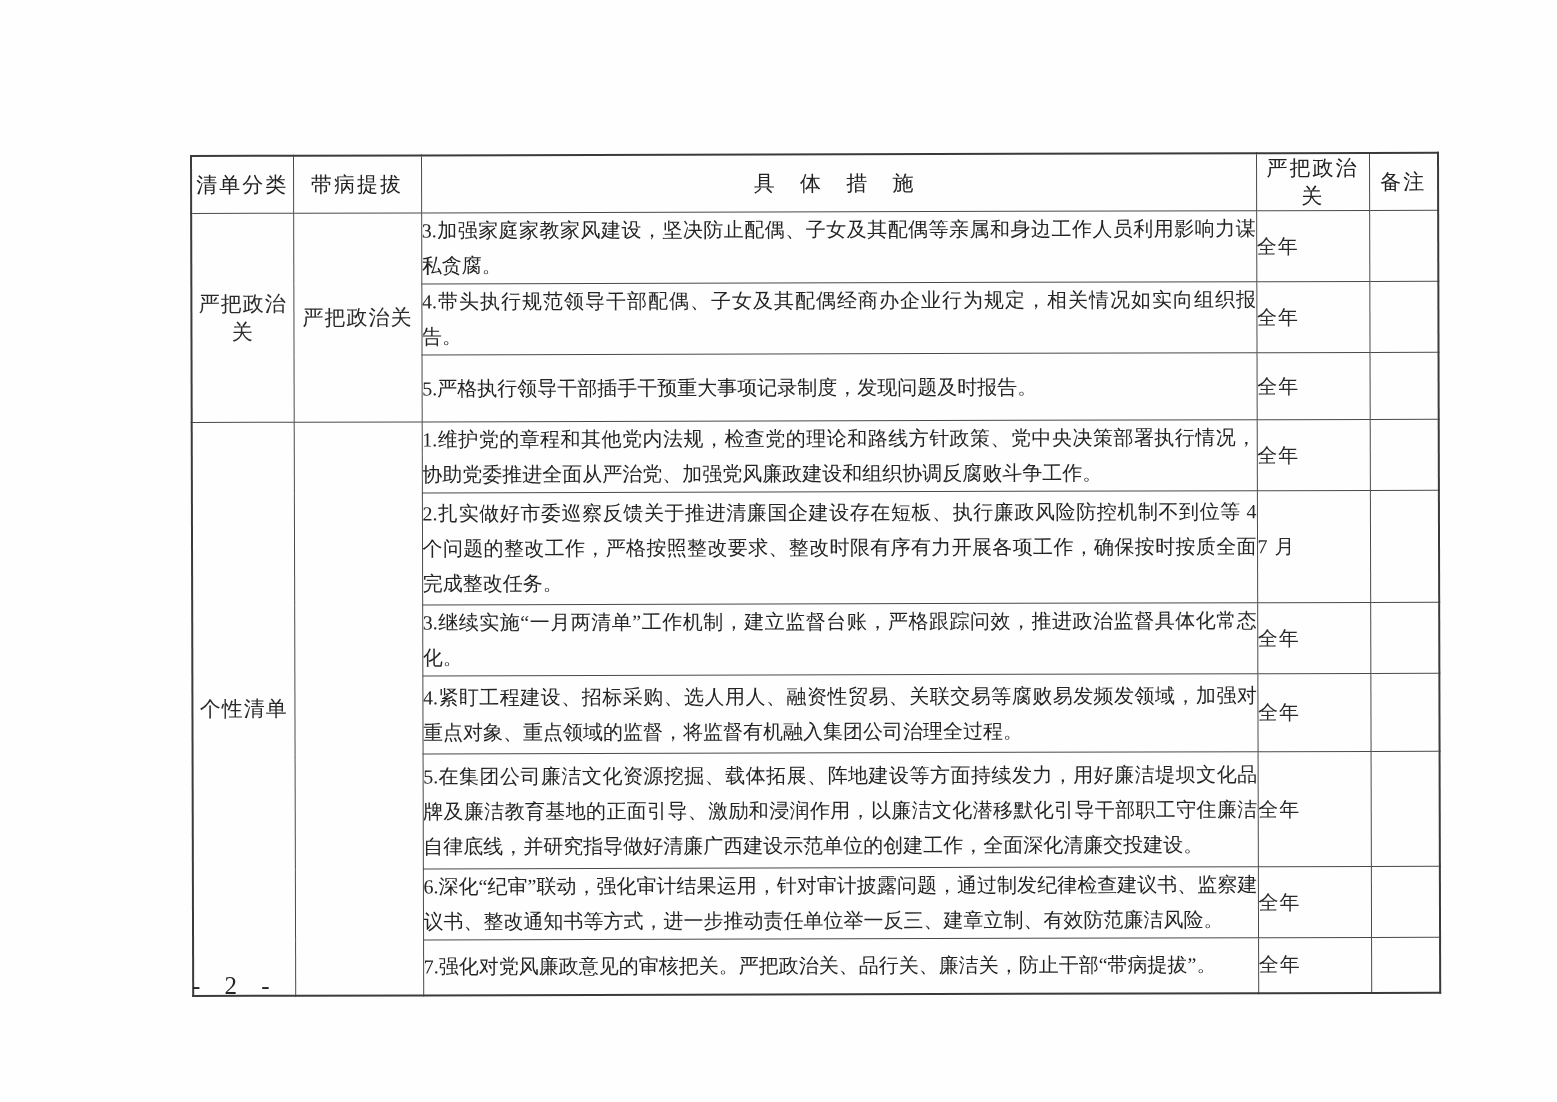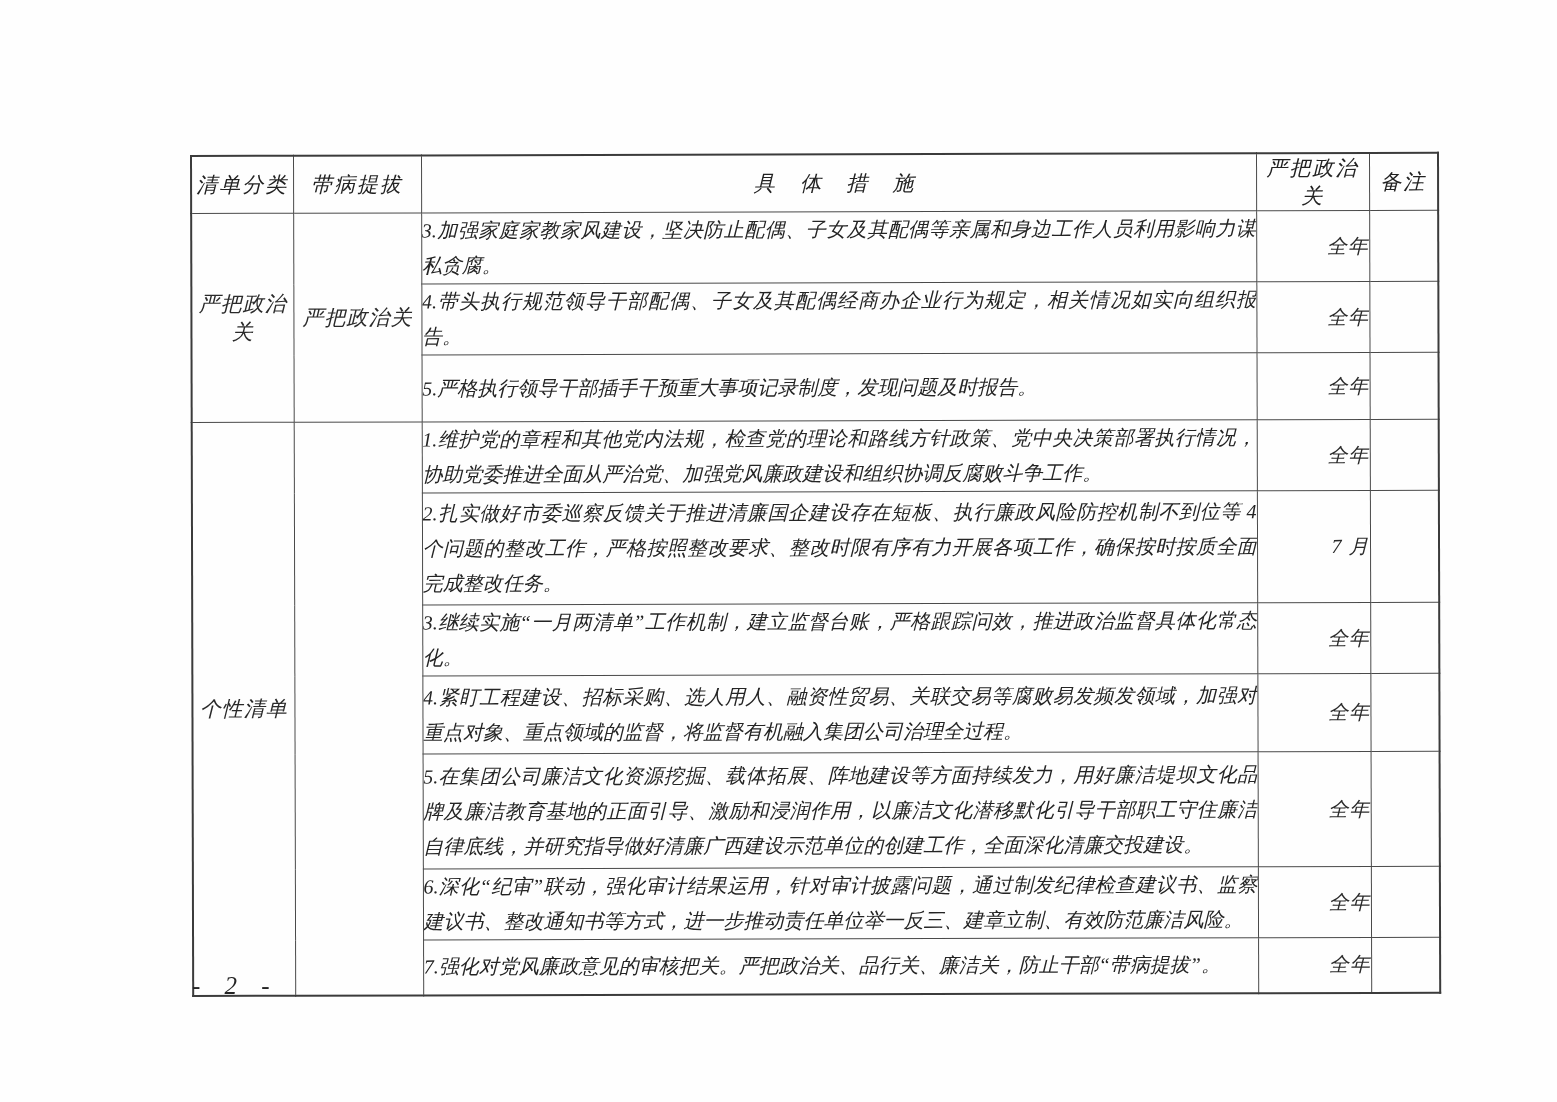--- a/index.html
+++ b/index.html
@@ -8,21 +8,20 @@
     background: #ffffff;
   }
   .page {
     position: relative;
     width: 1557px;
     height: 1102px;
     background: #fefefe;
     overflow: hidden;
     font-family: "Liberation Serif", "DejaVu Serif", serif;
     color: #1f1f1f;
-    font-style: italic;
   }
   .table-wrap {
     position: absolute;
     left: 190px;
     top: 155px;
     width: 1247px;
     transform: rotate(-0.15deg);
     transform-origin: left top;
   }
   table.doc-table {
@@ -52,21 +51,21 @@
     color: #2a2a2a;
   }
   td.measure-cell {
     font-size: 20px;
     line-height: 35px;
     padding: 4px 9px;
     text-align: justify;
     color: #242424;
   }
   td.deadline-cell {
-    text-align: right;
+    text-align: left;
     font-size: 20px;
     letter-spacing: 1px;
     color: #2a2a2a;
   }
   td.note-cell { background: #fefefe; }
   .page-number {
     position: absolute;
     left: 192px;
     top: 972px;
     font-size: 25px;

